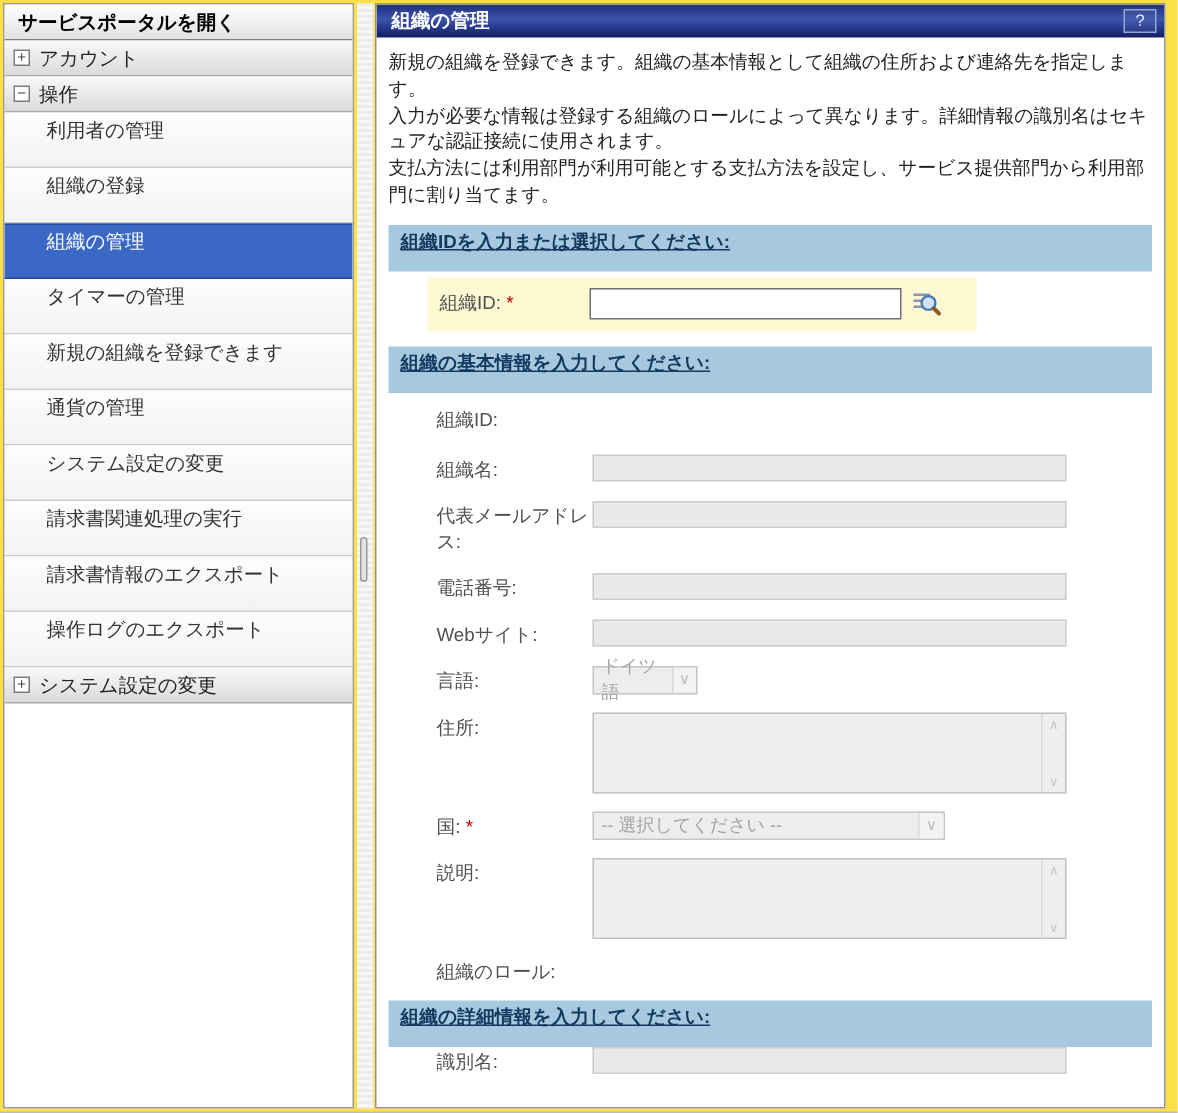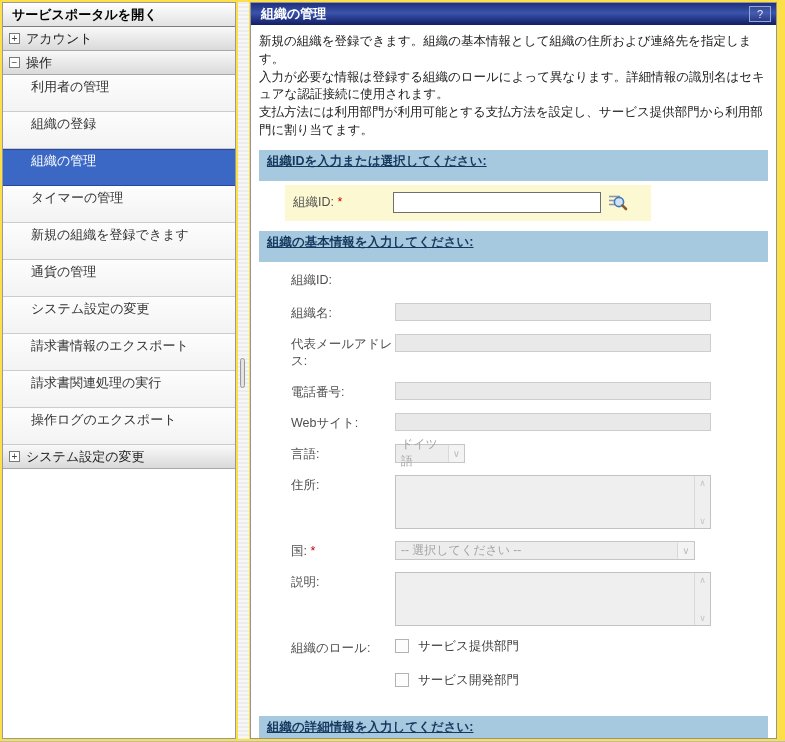--- a/index.html
+++ b/index.html
@@ -106,21 +106,21 @@
     width:316px; height:18px; background:#e9e9e9; border:1px solid #cdcdcd;
     font-size:12px; padding:0 3px; color:#777;
     font-family:"Liberation Sans", sans-serif;
   }
   .select-disabled {
     height:19px; background:#ededed; border:1px solid #c6c6c6;
     color:#a4a4a4; font-size:12px; display:flex; align-items:center;
     padding-left:5px;
   }
   .select-sm { width:70px; }
-  .select-lg { width:300px;gap:40px; }
+  .select-lg { width:235px;gap:40px; }
   .sel-arrow {
     margin-left:auto; align-self:stretch; width:17px;
     display:flex; align-items:center; justify-content:center;
     color:#bdbdbd; font-size:10px; background:#f3f3f3;
     border-left:1px solid #d8d8d8; border-radius:2px;
   }
   .ta {
     width:316px; height:54px; background:#efefef; border:1px solid #c2c2c2;
     position:relative;
   }
@@ -156,22 +156,22 @@
       <span>操作</span>
     </div>
 
     <div class="sb-item">利用者の管理</div>
     <div class="sb-item">組織の登録</div>
     <div class="sb-item selected">組織の管理</div>
     <div class="sb-item">タイマーの管理</div>
     <div class="sb-item">新規の組織を登録できます</div>
     <div class="sb-item">通貨の管理</div>
     <div class="sb-item">システム設定の変更</div>
+    <div class="sb-item">請求書関連処理の実行</div>
     <div class="sb-item">請求書情報のエクスポート</div>
-    <div class="sb-item">請求書関連処理の実行</div>
     <div class="sb-item">操作ログのエクスポート</div>
 
     <div class="sb-group">
       <span class="expander">+</span>
       <span>システム設定の変更</span>
     </div>
   </div>
 
   <div class="splitter">
     <div class="splitter-handle"></div>
@@ -264,32 +264,22 @@
       <div class="frow">
         <label>説明:</label>
         <div class="ta">
           <div class="sbx">
             <span>∧</span>
             <span>∨</span>
           </div>
         </div>
       </div>
 
-      <div class="frow" style="margin-bottom:4px;">
+      <div class="frow" style="margin-bottom:4px;align-items:flex-end;">
         <label>組織のロール:</label>
-        <div>
-          <div class="role-opt">
-            <input type="checkbox" class="cb" style="">
-            <span class="role-label">サービス提供部門</span>
-          </div>
-          <div class="role-opt">
-            <input type="checkbox" class="cb" style="">
-            <span class="role-label">サービス開発部門</span>
-          </div>
-        </div>
       </div>
 
       <div class="section-header">組織の詳細情報を入力してください:</div>
 
       <div class="frow" style="margin-top:0;">
         <label>識別名:</label>
         <input class="text-disabled" type="text" disabled="" value="" style="">
       </div>
 
     </div>

